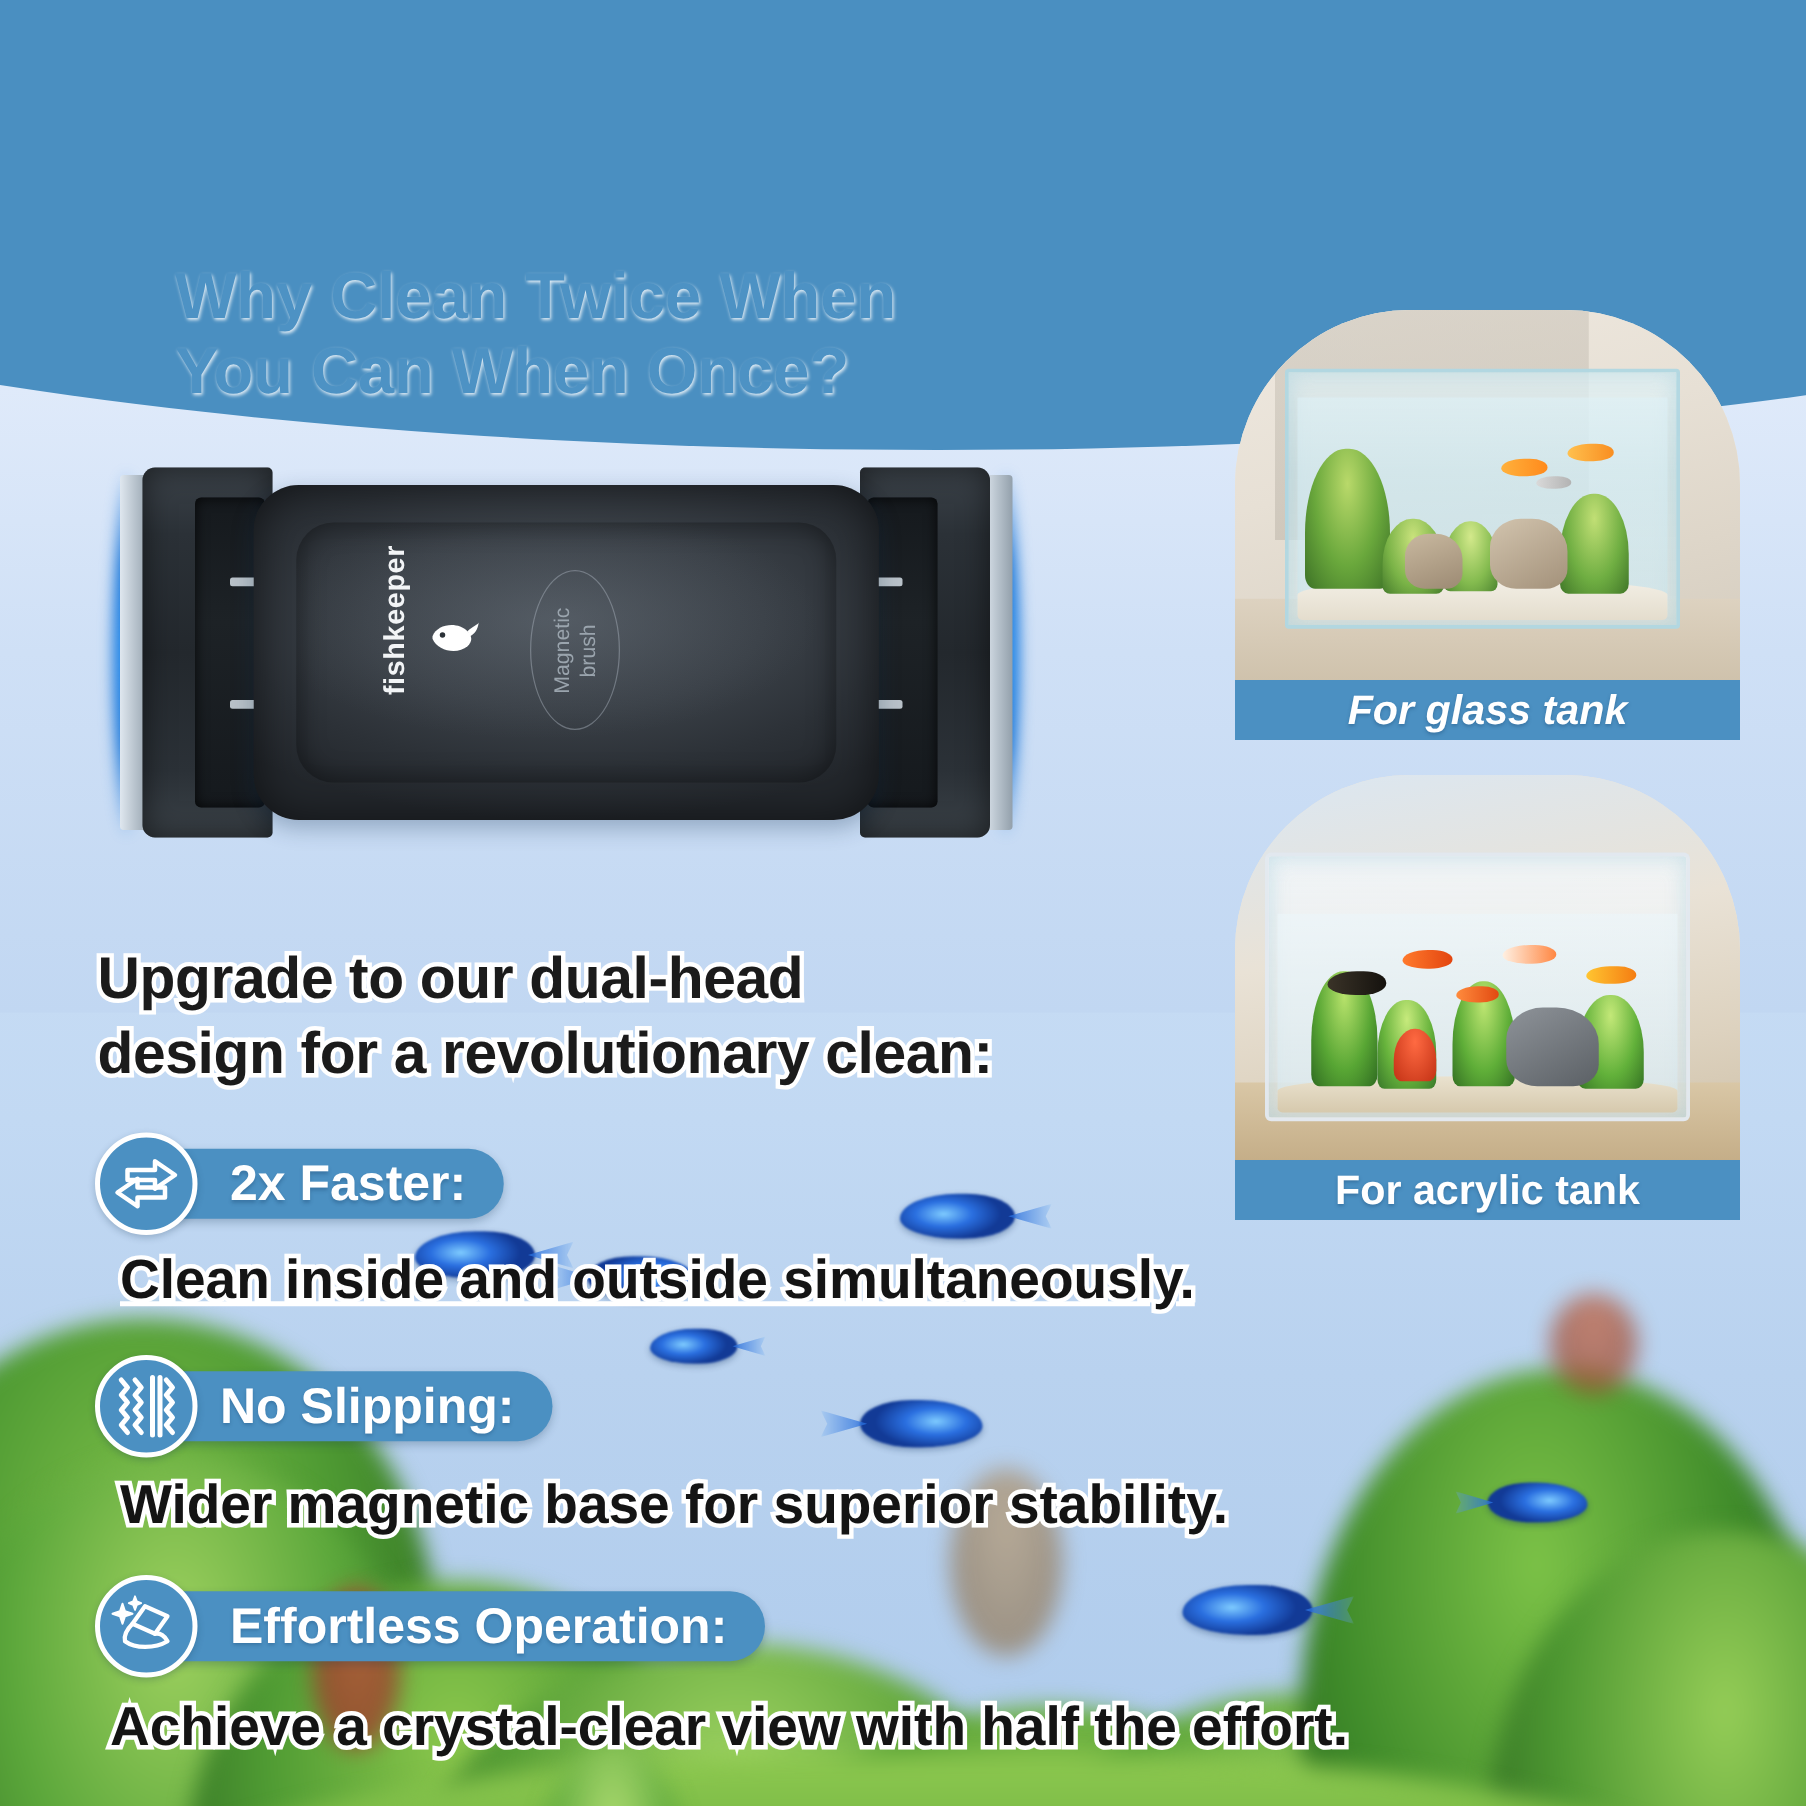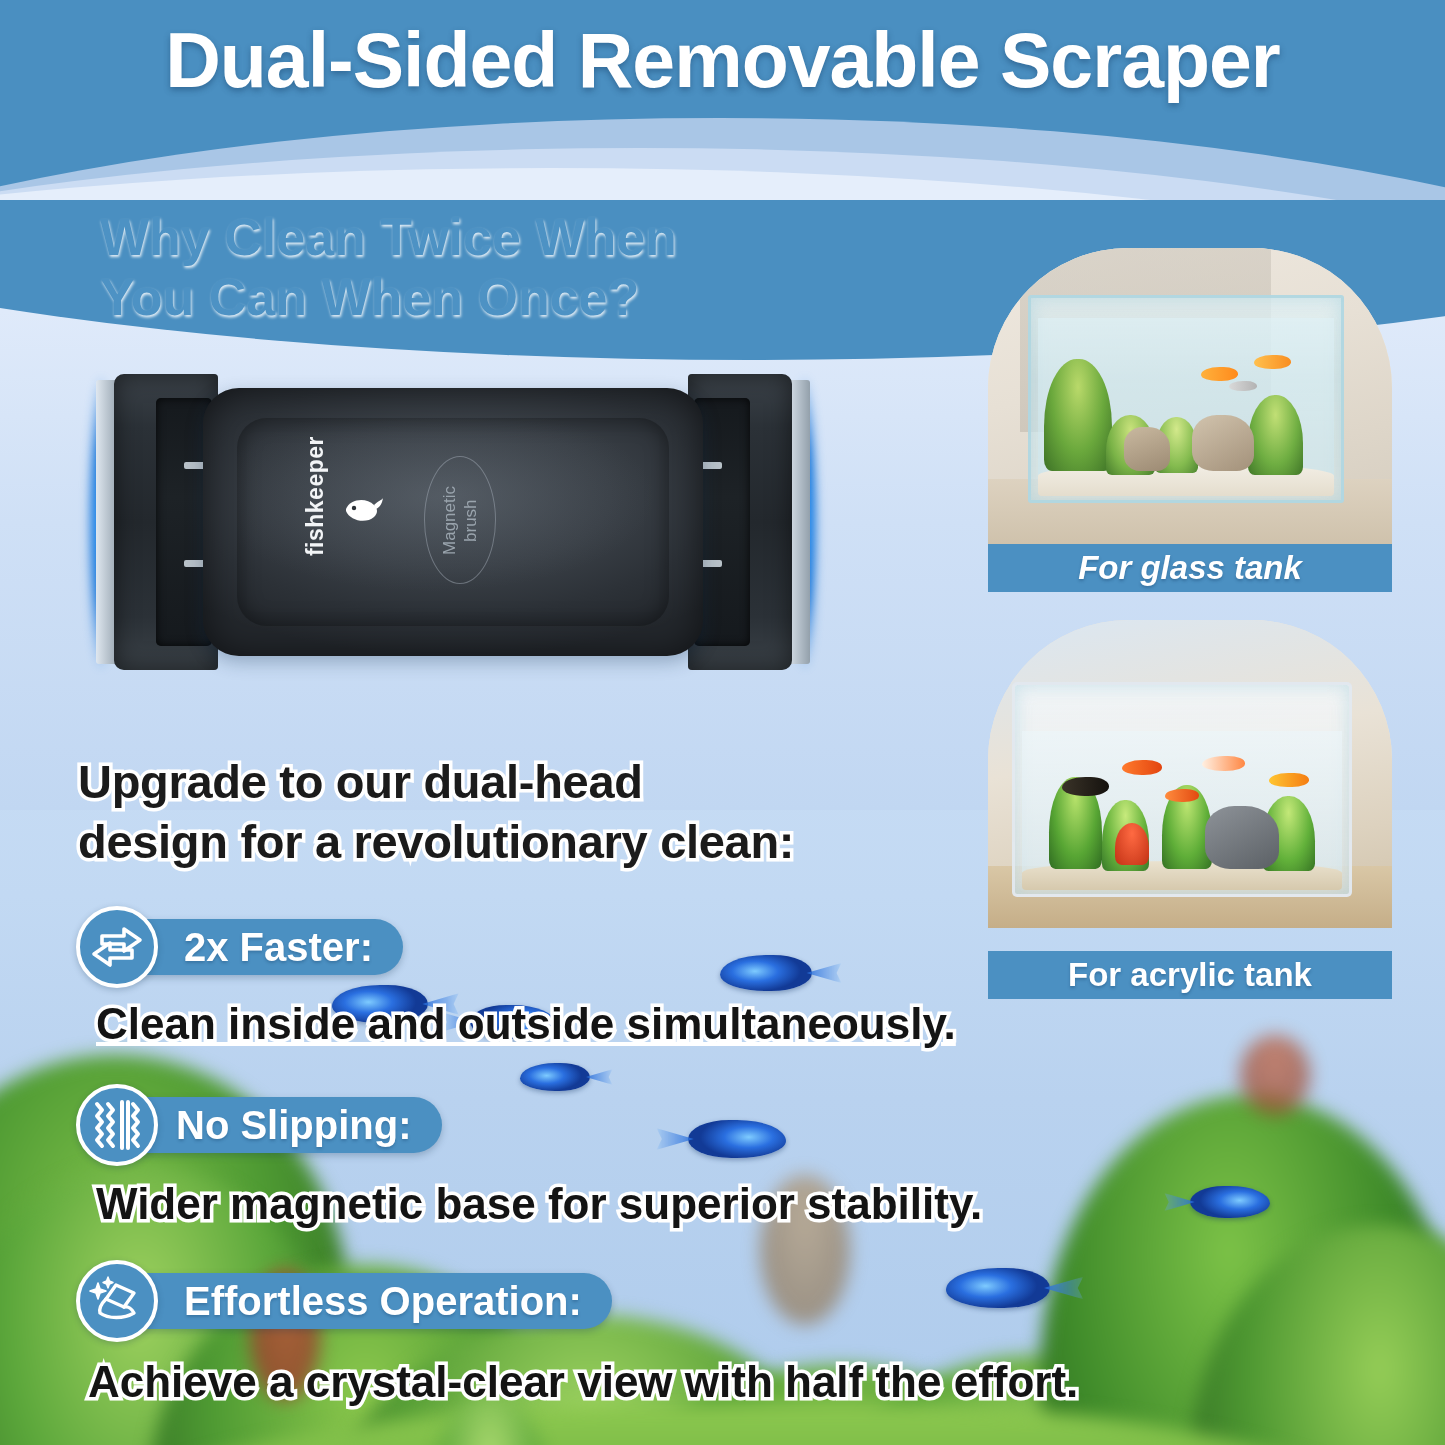--- a/index.html
+++ b/index.html
@@ -61,21 +61,21 @@
     background:#4a8fc1;
   }
 
   
   .subhead {
     position:absolute; left:100px; top:208px; width:800px;
     font-size:52px; font-weight:bold; line-height:1.15;
     color:#4d92c4; letter-spacing:0px;
     text-shadow:1px 2px 3px rgba(255,255,255,.85);
   }
-  .subhead span { display:block; }
+  .subhead span { display:block;margin-left:40px; }
 
   
   .product { position:absolute; left:88px; top:372px; width:730px; height:300px; }
   .prod-glow {
     position:absolute; top:6px; width:26px; height:290px; border-radius:50%;
     background:radial-gradient(ellipse at center, #2a9cff 0%, #0e6fd6 38%, rgba(30,110,210,0) 75%);
     filter:blur(5px);
   }
   .prod-glow.left  { left:0px; }
   .prod-glow.right { right:0px; }
@@ -303,26 +303,20 @@
   </div>
   <div class="fish" style="left:520px; top:1063px; width:70px; height:28px;">
     <div class="body"></div>
       <div class="tail"></div>
   </div>
 
   <div class="top-pane">
     <div class="top-pane-mask"></div>
   </div>
 
-  <div class="header">
-    <div class="wave wave-a"></div>
-    <div class="wave wave-b"></div>
-    <div class="wave wave-c"></div>
-    <div class="header-title">Dual-Sided Removable Scraper</div>
-  </div>
 
   <div class="subhead">
     <span>Why Clean Twice When</span>
     <span>You Can When Once?</span>
   </div>
 
   <div class="product">
     <div class="prod-glow left"></div>
     <div class="prod-glow right"></div>
     <div class="prod-blade left"></div>
@@ -397,21 +391,21 @@
           <div class="rock" style="left:57%; bottom:12%; width:22%; height:30%; background:linear-gradient(150deg,#8e9399,#5b6065);"></div>
           <div class="gfish" style="left:14%; top:44%; width:14%; height:9%; background:linear-gradient(90deg,#3a3328,#15120e);"></div>
           <div class="gfish" style="left:32%; top:36%; width:12%; height:7%; background:linear-gradient(90deg,#ff7a2d,#e3450f);"></div>
           <div class="gfish" style="left:56%; top:34%; width:13%; height:7%; background:linear-gradient(90deg,#fff0e2,#ff8743);"></div>
           <div class="gfish" style="left:76%; top:42%; width:12%; height:7%; background:linear-gradient(90deg,#ffc531,#f57d12);"></div>
           <div class="gfish" style="left:45%; top:50%; width:10%; height:6%; background:linear-gradient(90deg,#ff8b3d,#e24a11);"></div>
           <div class="weed" style="left:30%; bottom:14%; width:10%; height:20%; background:radial-gradient(ellipse at 50% 25%, #ff6a42, #c23114); border-radius:50% 50% 20% 20%/60% 60% 20% 20%;"></div>
         </div>
       </div>
     </div>
-    <div class="card-label" style="top:308px;margin-top:23px;">
+    <div class="card-label" style="top:308px;">
       <span>For acrylic tank</span>
     </div>
   </div>
 
   <div class="outline-head">
     <span>Upgrade to our dual-head</span>
     <span>design for a revolutionary clean:</span>
   </div>
 
   <div class="feat-badge" style="left:76px; top:906px;">

